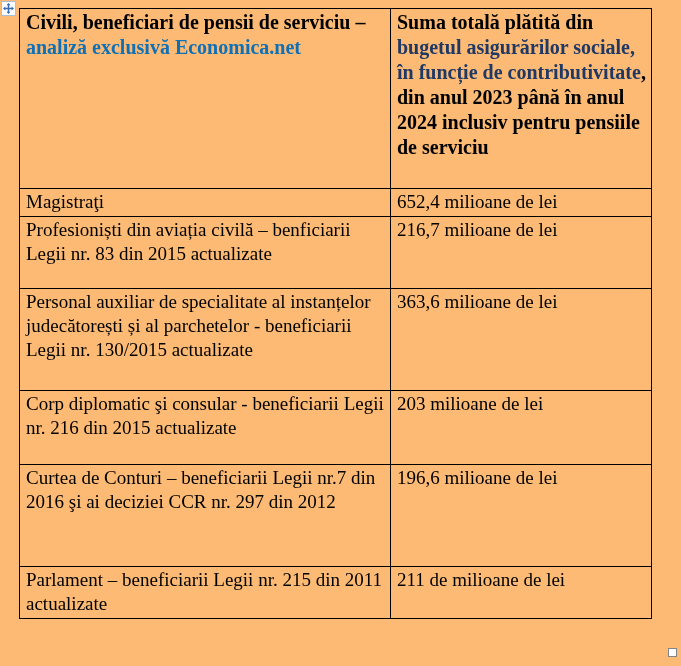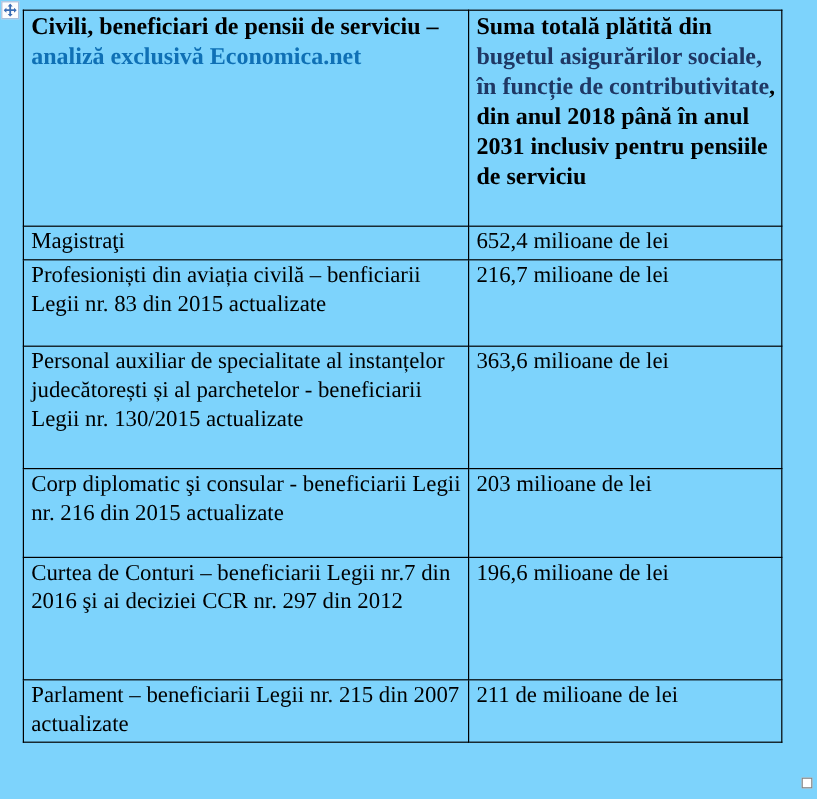--- a/index.html
+++ b/index.html
@@ -4,21 +4,21 @@
 <style>
   html, body {
     margin: 0;
     padding: 0;
     background: #ffffff;
   }
   .canvas {
     position: relative;
     width: 681px;
     height: 666px;
-    background: #7dd3fc;
+    background: #fdba74;
     font-family: "Liberation Serif", "DejaVu Serif", serif;
     overflow: hidden;
   }
 
   
   .move-handle {
     position: absolute;
     left: 1px;
     top: 1px;
     width: 15px;
@@ -100,21 +100,21 @@
 
   <table class="doc-table">
     <colgroup>
         <col class="c1">
         <col class="c2">
       </colgroup>
 
     <tbody>
         <tr class="hrow">
       <td><span>Civili, beneficiari de pensii de serviciu – </span><span class="accent-blue">analiză exclusivă Economica.net</span></td>
-      <td><span>Suma totală plătită din </span><span class="dark-navy">bugetul asigurărilor sociale, în funcție de contributivitate</span><span>, din anul 2018 până în anul 2031 inclusiv pentru pensiile de serviciu</span></td>
+      <td><span>Suma totală plătită din </span><span class="dark-navy">bugetul asigurărilor sociale, în funcție de contributivitate</span><span>, din anul 2023 până în anul 2024 inclusiv pentru pensiile de serviciu</span></td>
     </tr>
 
     <tr class="r1">
       <td>Magistraţi</td>
       <td>652,4 milioane de lei</td>
     </tr>
 
     <tr class="r2">
       <td>Profesioniști din aviația civilă – benficiarii Legii nr. 83 din 2015 actualizate</td>
       <td>216,7 milioane de lei</td>
@@ -129,21 +129,21 @@
       <td>Corp diplomatic şi consular - beneficiarii Legii nr. 216 din 2015 actualizate</td>
       <td>203 milioane de lei</td>
     </tr>
 
     <tr class="r5">
       <td>Curtea de Conturi – beneficiarii Legii nr.7 din 2016 şi ai deciziei CCR nr. 297 din 2012</td>
       <td>196,6 milioane de lei</td>
     </tr>
 
     <tr class="r6">
-      <td>Parlament – beneficiarii Legii nr. 215 din 2007 actualizate</td>
+      <td>Parlament – beneficiarii Legii nr. 215 din 2011 actualizate</td>
       <td>211 de milioane de lei</td>
     </tr>
 
 
   </tbody>
     </table>
 
   <div class="resize-handle"></div>
 
 </div>

